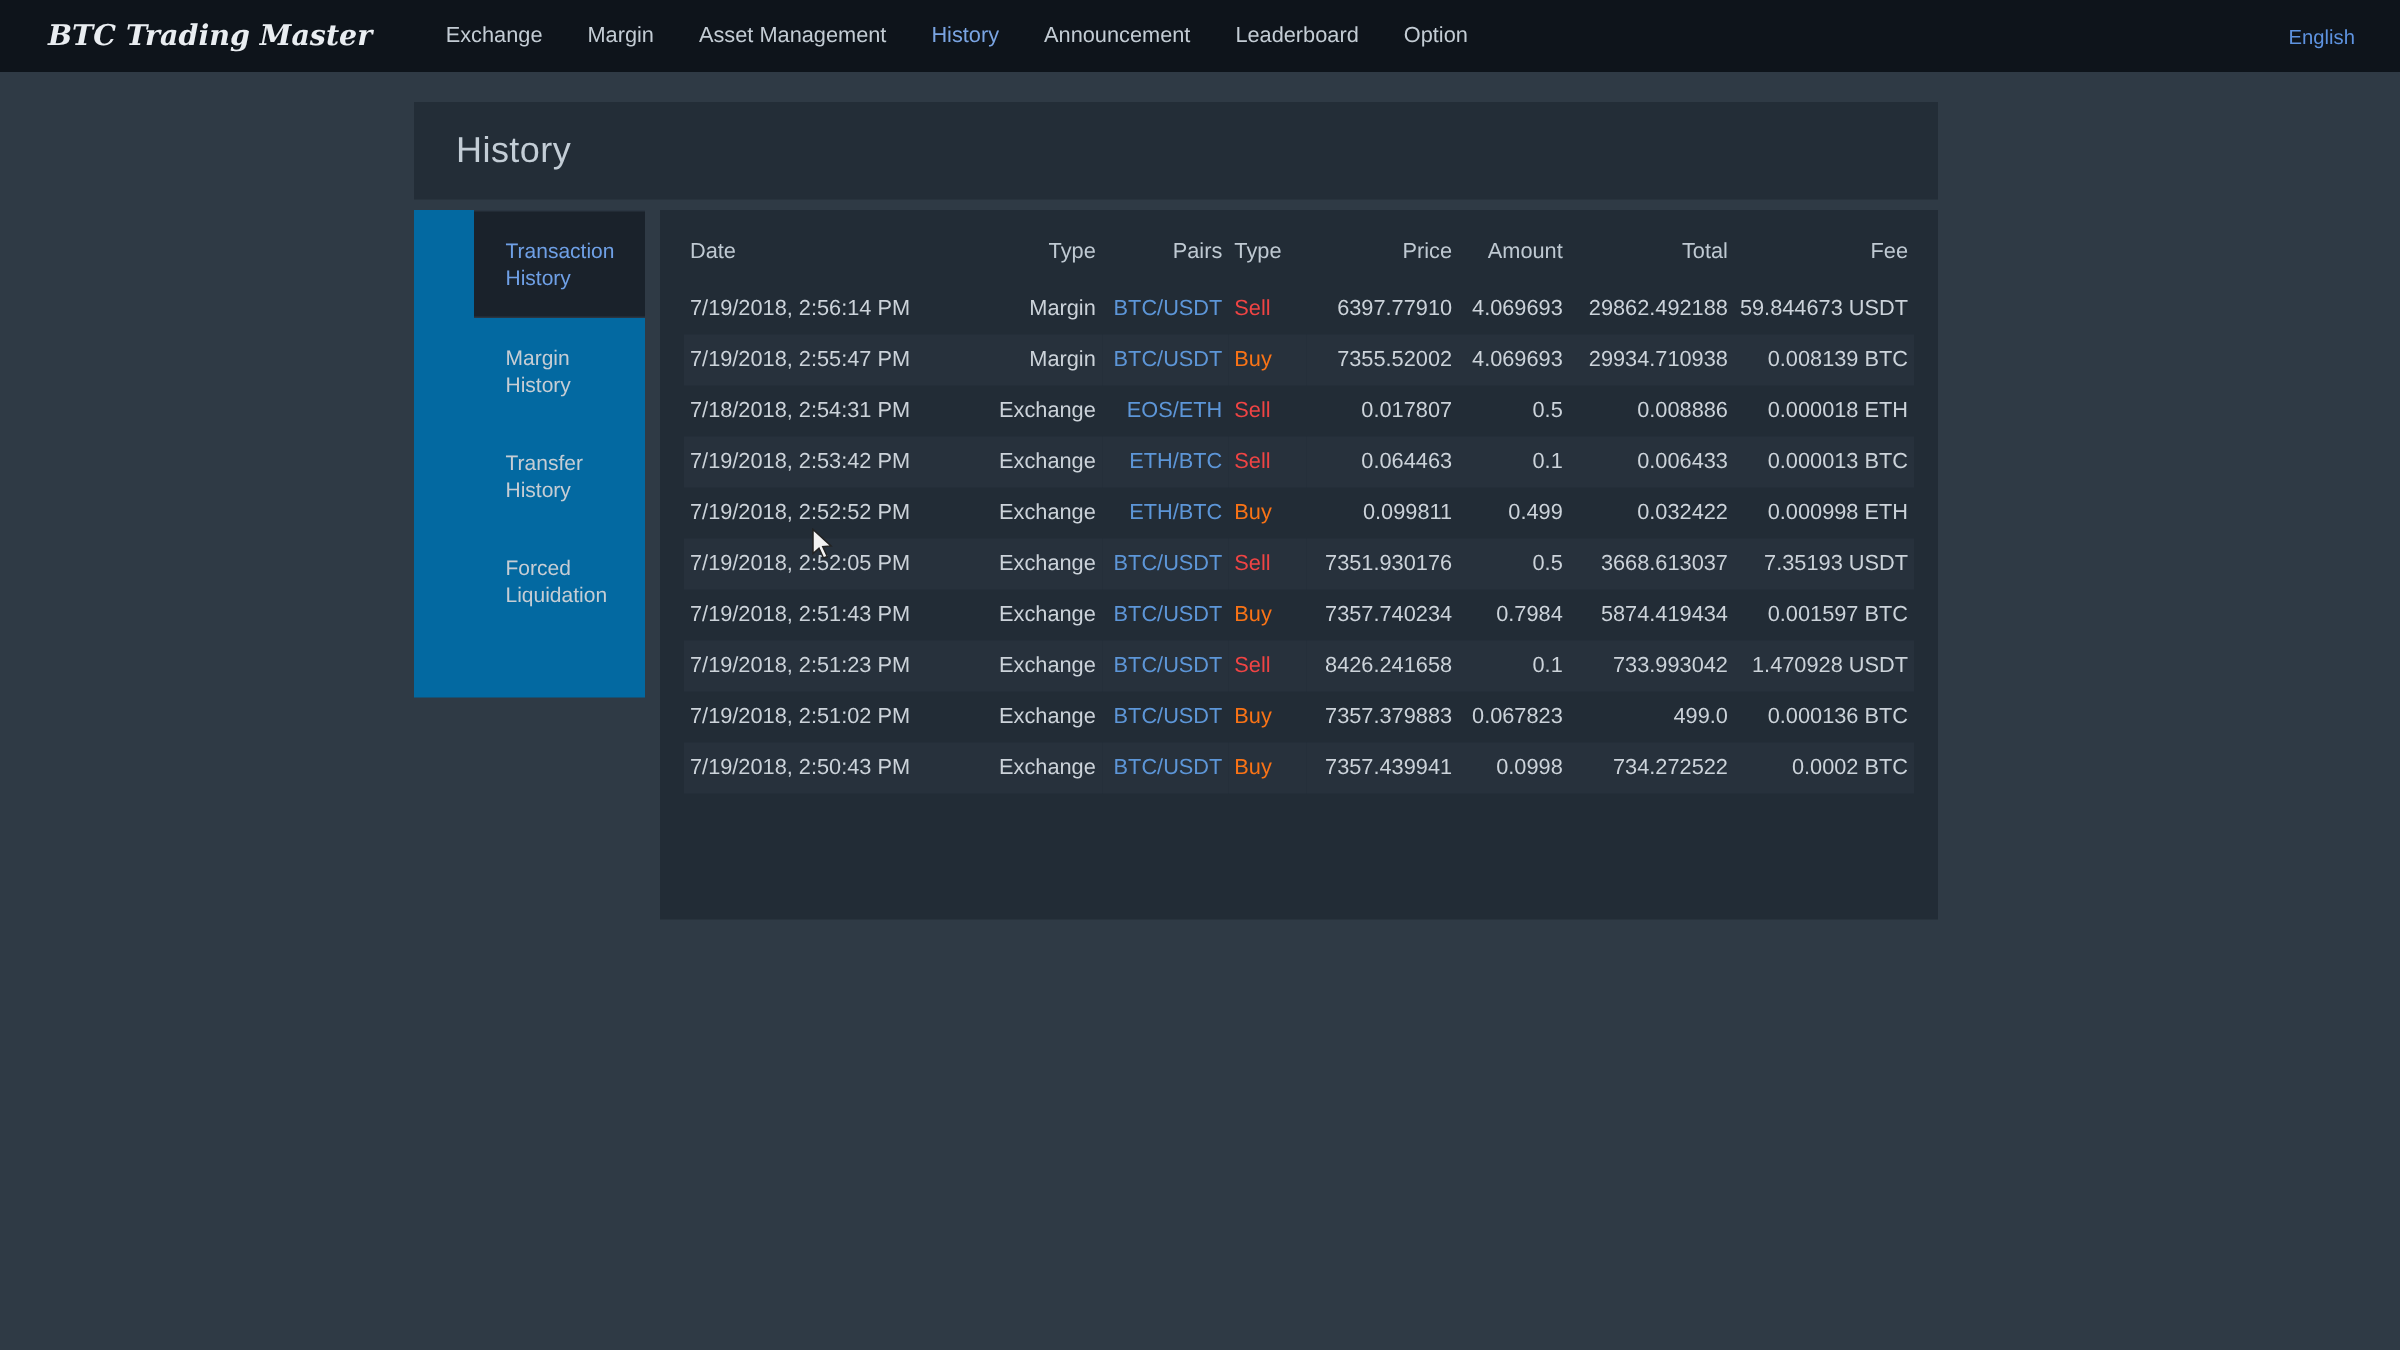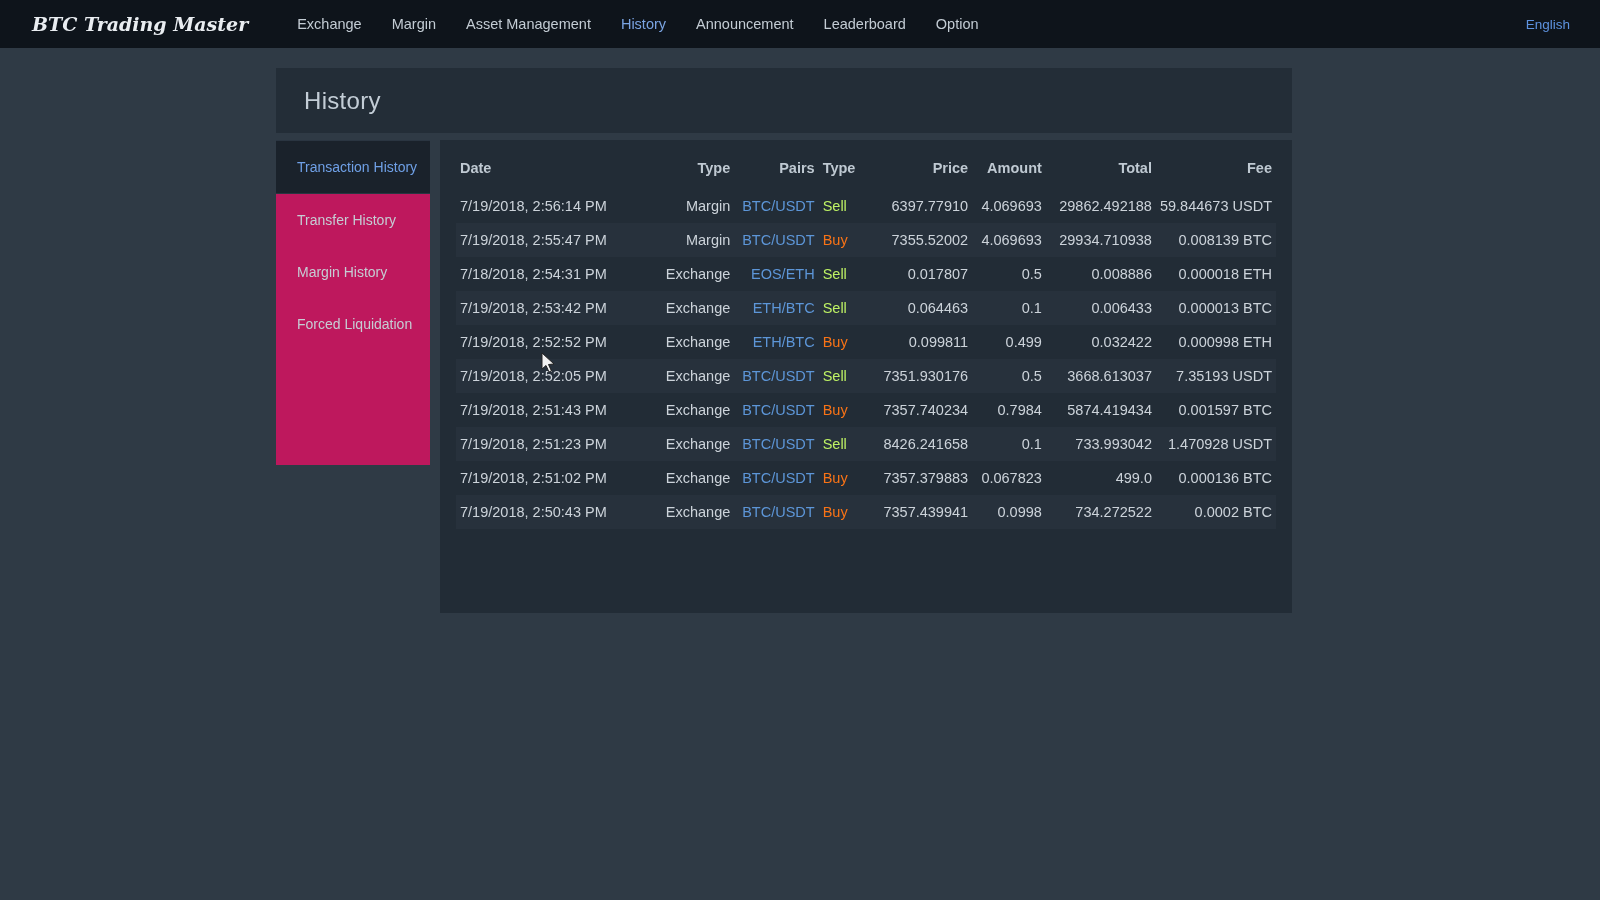--- a/index.html
+++ b/index.html
@@ -61,21 +61,22 @@
     font-weight:400;
     color:#c3cdd6;
     letter-spacing:.3px;
   }
 
   
   .sidebar {
     position:absolute;
     left:276px; top:140px;
     width:154px; height:325px;
-    background:#be185d;
+    background:#0369a1;
+    padding-left:40px;
   }
   .side-item {
     padding:17px 8px 17px 21px;
     font-size:14px;
     color:#c6cdd4;
     cursor:pointer;
     line-height:18px;
   }
   .side-item.active {
     background:#1a222b;
@@ -92,33 +93,33 @@
     background:#222c36;
     padding:6px 16px;
   }
   table {
     width:100%;
     border-collapse:collapse;
     font-size:14.5px;
     white-space:nowrap;
   }
   th {
-    font-weight:700;
+    font-weight:400;
     color:#bfc9d2;
     padding:14px 4px 13px 4px;
   }
   td {
     padding:9px 4px;
     color:#ccd3da;
   }
   tbody tr:nth-child(even) { background:#27313c; }
   .al { text-align:left; }
   .ar { text-align:right; }
   td.pair-cell { color:#5d96d8; cursor:pointer; }
-  td.side-sell { color:#bef264; }
+  td.side-sell { color:#ef4444; }
   td.side-buy  { color:#f97316; }
 
   
   .cursor {
     position:absolute;
     left:541px; top:352px;
     width:16px; height:22px;
     pointer-events:none;
     z-index:99;
   }
@@ -139,22 +140,22 @@
     </div>
   <div class="nav-lang">English</div>
 </div>
 
 <div class="page-header">
   <div class="page-title">History</div>
 </div>
 
 <div class="sidebar" id="sidebar">
     <div class="side-item active">Transaction History</div>
+    <div class="side-item">Margin History</div>
     <div class="side-item">Transfer History</div>
-    <div class="side-item">Margin History</div>
     <div class="side-item">Forced Liquidation</div>
   </div>
 
 <div class="table-panel">
   <table>
     <colgroup>
       <col style="width:222px">
         <col style="width:78px">
         <col style="width:86px">
         <col style="width:58px">

